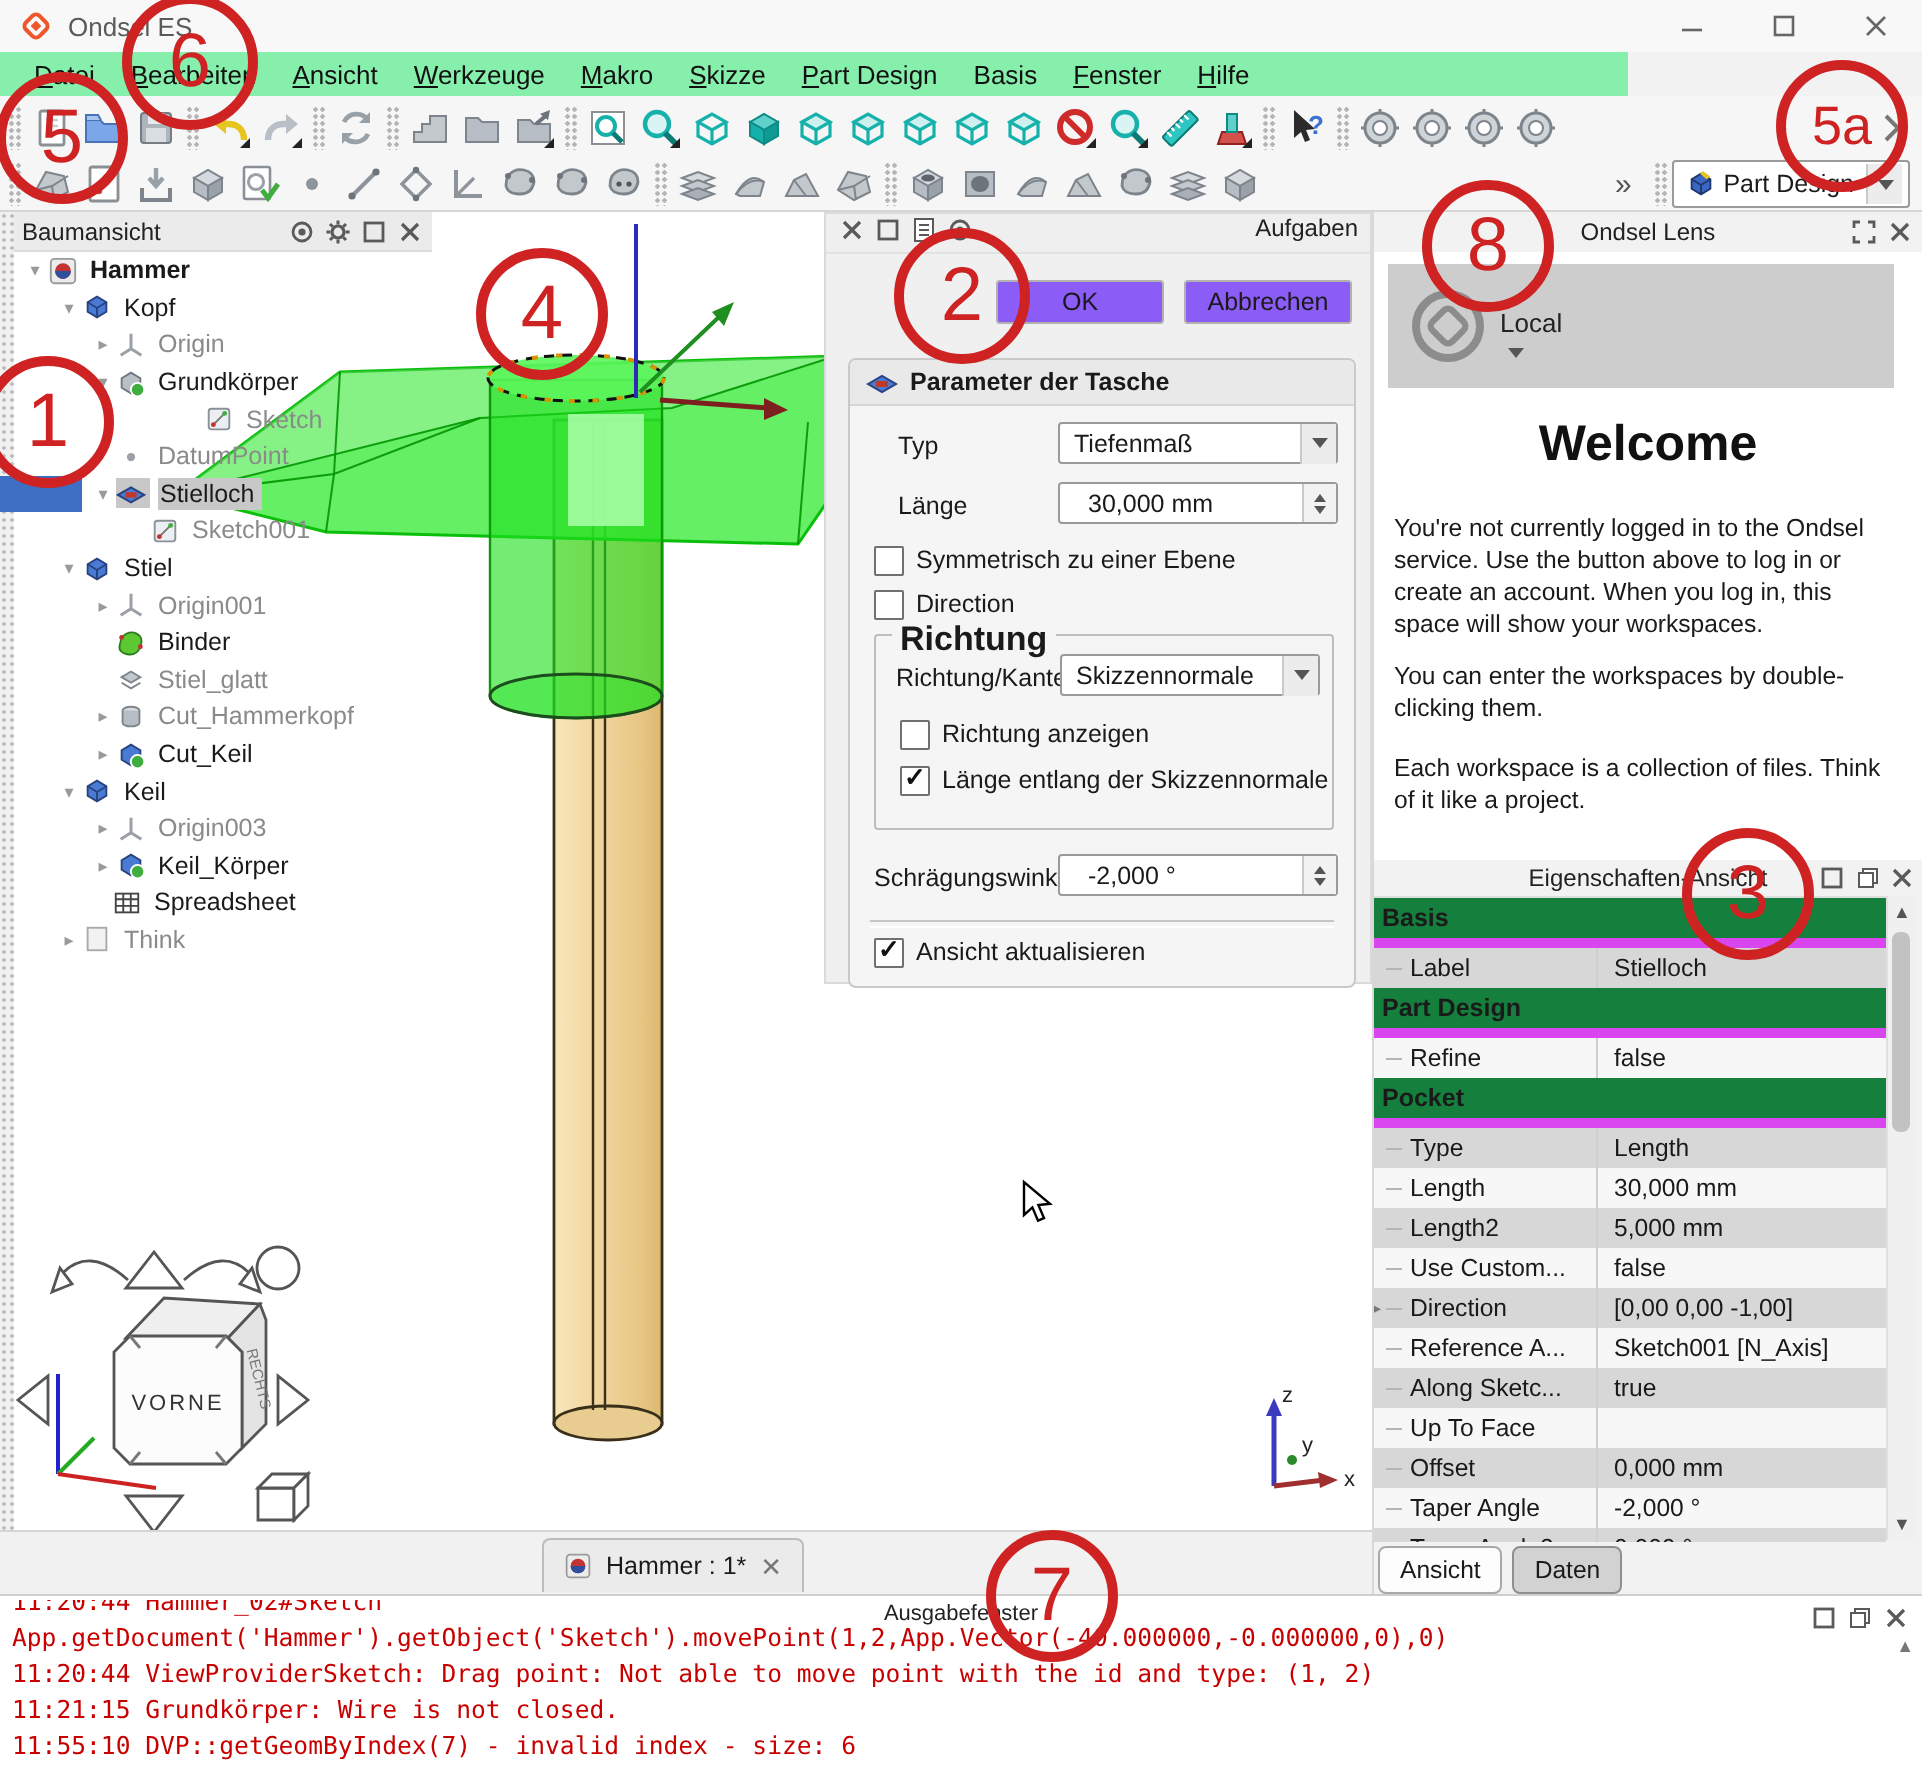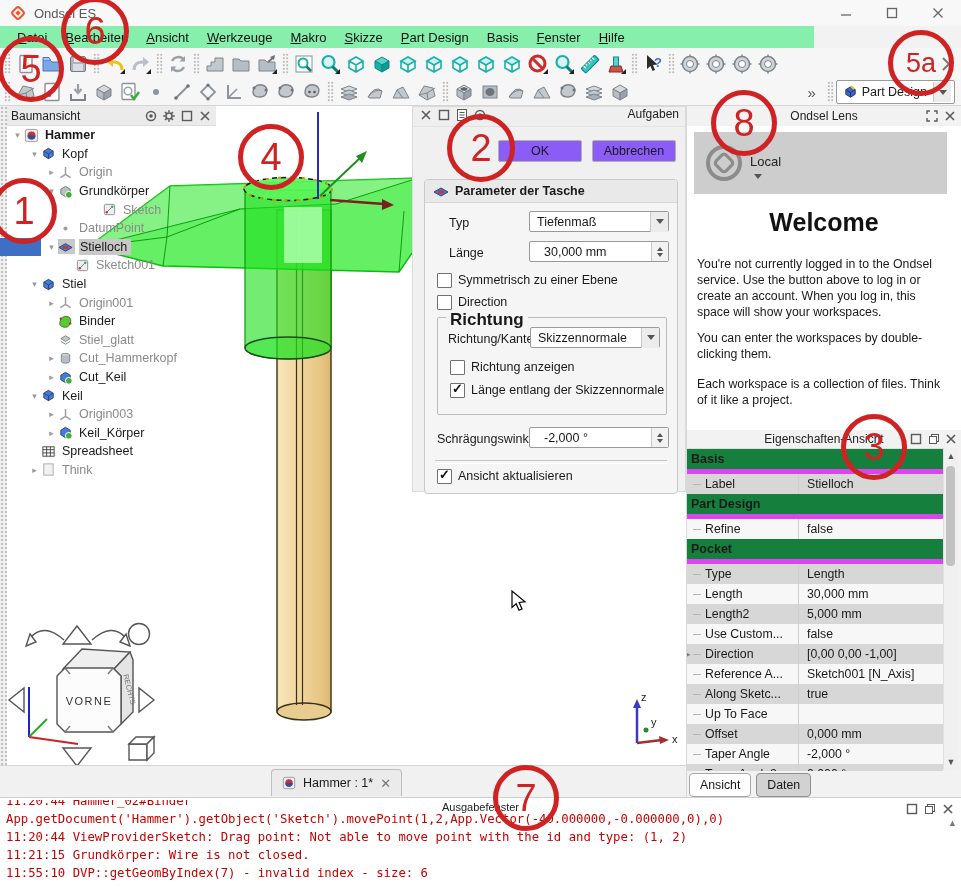--- a/index.html
+++ b/index.html
@@ -786,21 +786,21 @@
         <span class="tlbl">Origin003</span>
       </div>
       <div class="trow" style="padding-left: 38px;">
         <span class="tw">▸</span>
         <span class="ticn"><svg width="15" height="15" viewBox="0 0 16 16">
             <path d="M3 5.5 8 2.5l5 3v5l-5 3-5-3z" fill="#4a7bd4" stroke="#27427e"></path>
             <circle cx="11.5" cy="11.5" r="3.6" fill="#3fae3f" stroke="#fff"></circle>
           </svg></span>
         <span class="tlbl">Keil_Körper</span>
       </div>
-      <div class="trow" style="padding-left: 21px;">
+      <div class="trow" style="padding-left: 21px; margin-left: 15px;">
         <span class="tw"></span>
         <span class="ticn"><svg width="15" height="15" viewBox="0 0 16 16">
             <rect x="2" y="3" width="12" height="10" fill="#fff" stroke="#444"></rect>
             <path d="M2 6h12M2 9.5h12M6 3v10M10 3v10" stroke="#444"></path>
           </svg></span>
         <span class="tlbl">Spreadsheet</span>
       </div>
       <div class="trow dim" style="padding-left: 21px;">
         <span class="tw">▸</span>
         <span class="ticn"><svg width="15" height="15" viewBox="0 0 16 16">
@@ -1062,21 +1062,21 @@
       </span>
       <span class="dkic">
         <svg width="14" height="14" viewBox="0 0 14 14">
           <path d="M3 3l8 8M11 3l-8 8" stroke="#5a5a5a" stroke-width="1.6"></path>
         </svg>
       </span>
     </div>
   <div class="outscroll">▲</div>
   <div class="olines" id="olines">
       <div class="oline clip">
-        <span>11:20:44  Hammer_02#Binder</span>
+        <span>11:20:44  Hammer_02#Sketch</span>
       </div>
       <div class="oline"><span>App.getDocument('Hammer').getObject('Sketch').movePoint(1,2,App.Vector(-40.000000,-0.000000,0),0)</span></div>
       <div class="oline"><span>11:20:44  ViewProviderSketch: Drag point: Not able to move point with the id and type: (1, 2)</span></div>
       <div class="oline"><span>11:21:15  Grundkörper: Wire is not closed.</span></div>
       <div class="oline"><span>11:55:10  DVP::getGeomByIndex(7) - invalid index - size: 6</span></div>
     </div>
 </div>
 
 <div id="annlayer">
     <div class="ann" style="left: -9px; top: 178px; width: 56px; height: 56px; border-color: rgb(207, 35, 35); color: rgb(207, 35, 35);">

